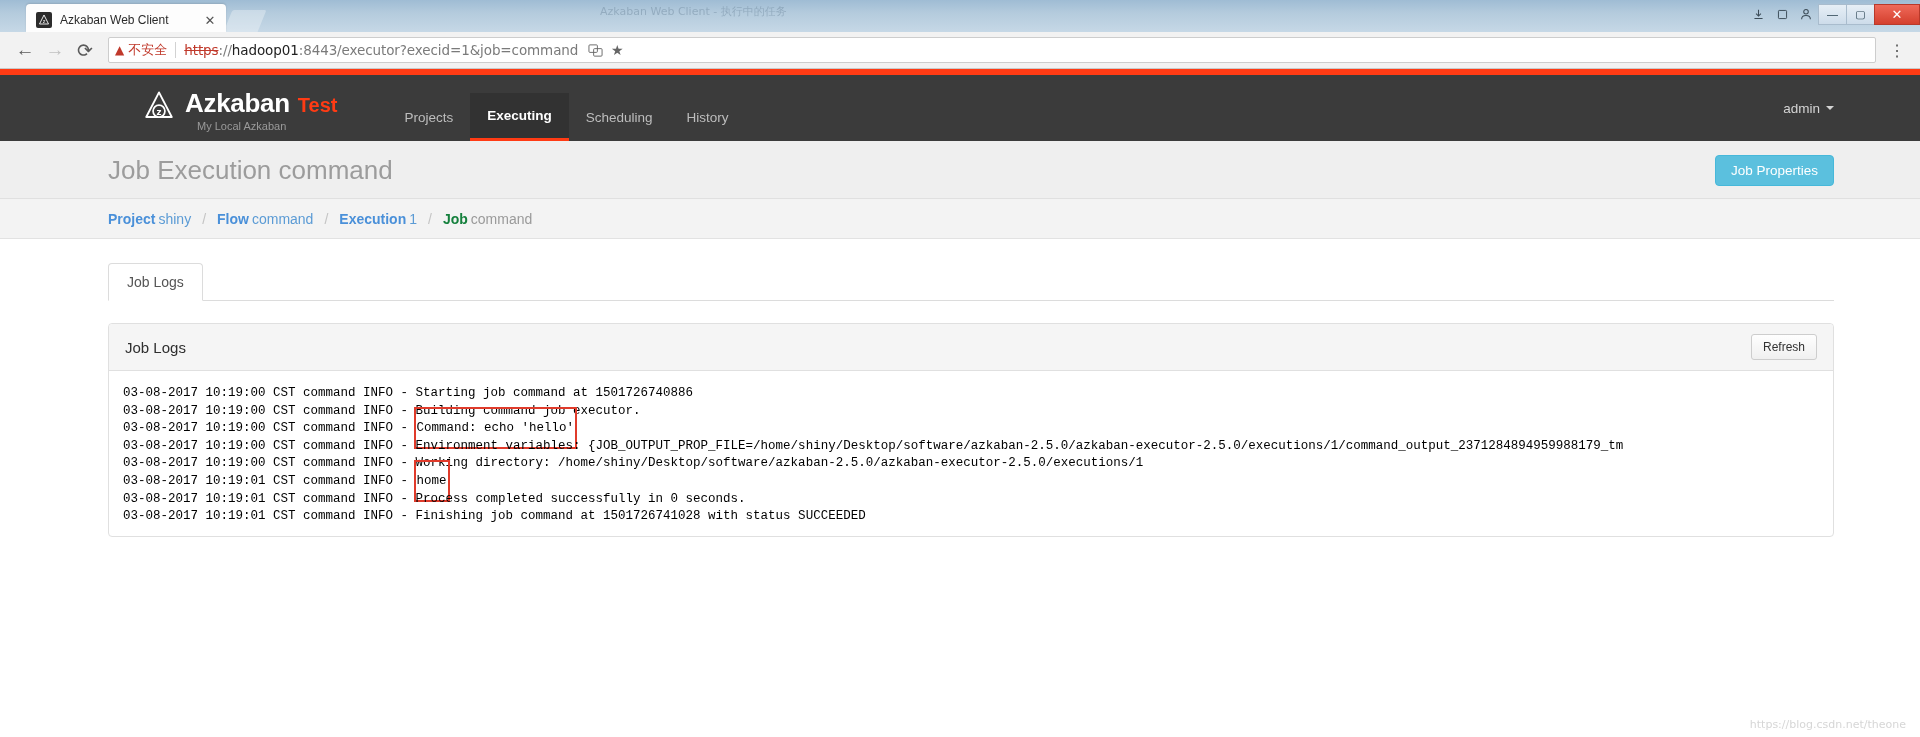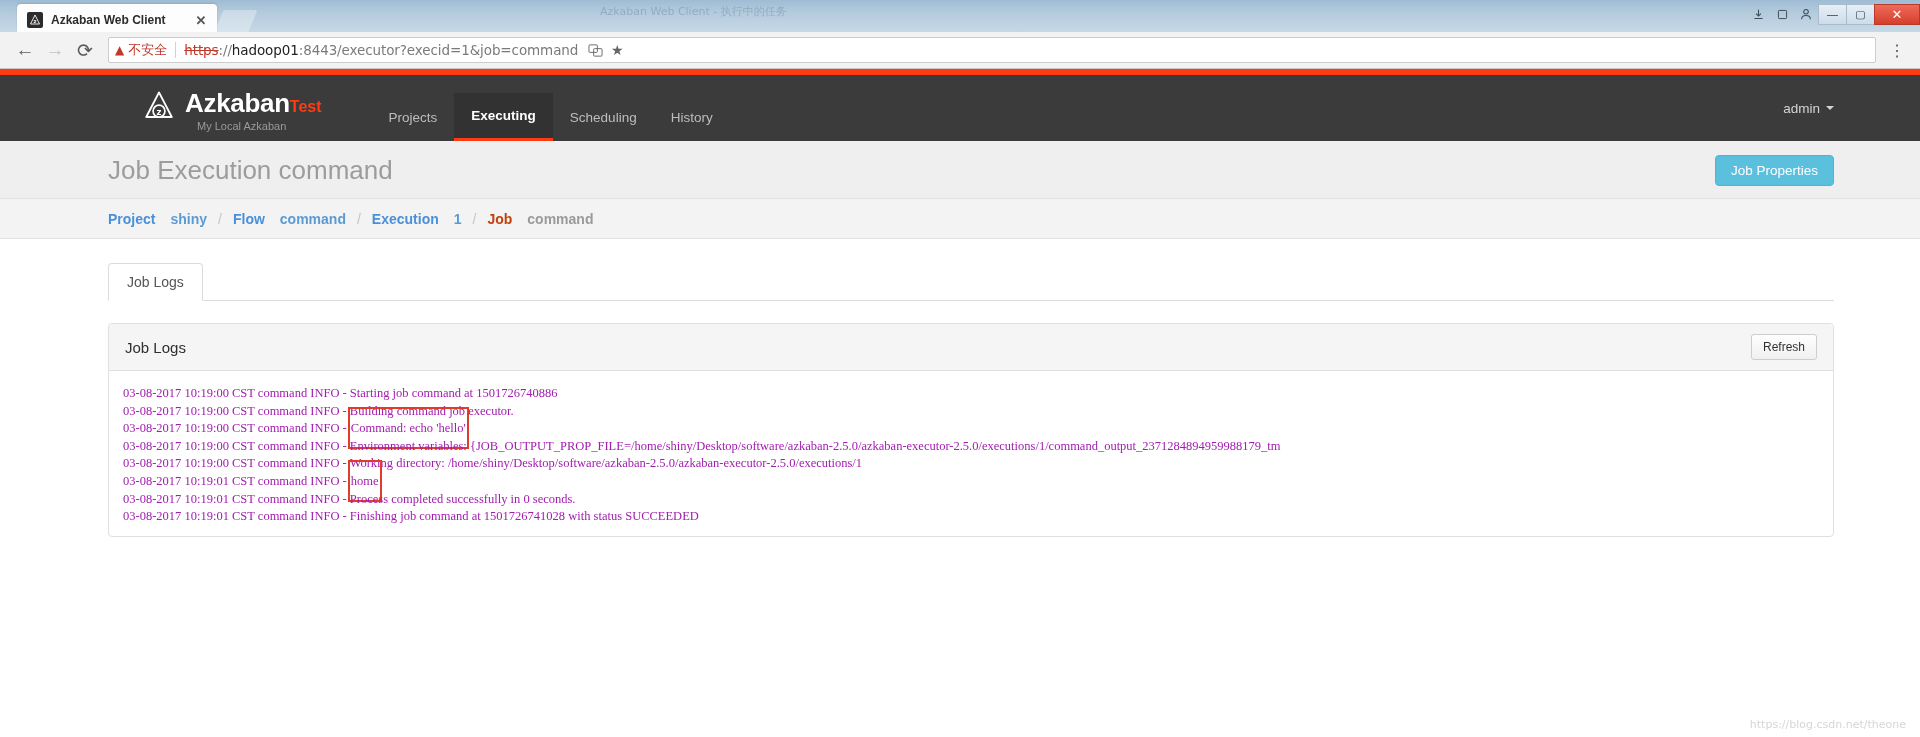--- a/index.html
+++ b/index.html
@@ -31,33 +31,32 @@
   .titlebar-ghost {
     position: absolute;
     top: 4px; left: 600px;
     font-size: 11px;
     color: #7a93a8;
     opacity: .55;
     white-space: nowrap;
     font-family: "DejaVu Sans", sans-serif;
   }
   .tab {
-    margin-left: 17px;
+    margin-left: 26px;
     height: 28px;
     min-width: 200px;
     background: #fdfdfd;
     border-top-left-radius: 4px;
     border-top-right-radius: 4px;
     display: flex;
     align-items: center;
     padding: 4px 8px 0 10px;
     position: relative;
     z-index: 3;
     box-shadow: 0 -1px 2px rgba(0,0,0,.12);
-    font-weight: bold;
   }
   .tab-favicon {
     width: 16px; height: 16px;
     border-radius: 2px;
     background: #2b2b2b;
     display: flex; align-items: center; justify-content: center;
     margin-right: 8px;
     flex: 0 0 16px;
   }
   .tab-title {
@@ -214,29 +213,29 @@
     position: relative;
   }
   .brand {
     display: flex;
     align-items: center;
     padding-left: 142px;
     gap: 9px;
   }
   .brand-logo { flex: 0 0 auto; }
   .brand-text { display: flex; flex-direction: column; justify-content: center; position: relative; padding-top: 4px;}
-  .brand-line { display: flex; align-items: baseline; }
+  .brand-line { display: flex; align-items: baseline; gap: 8px; }
   .brand-name {
     font-size: 26px;
     font-weight: bold;
     color: #fff;
     letter-spacing: -0.3px;
   }
   .brand-tag {
-    font-size: 16px;
+    font-size: 20px;
     font-weight: bold;
     color: #ff3b14;
   }
   .brand-sub {
     font-size: 11px;
     color: #9a9a9a;
     margin-top: 1px;
     margin-left: 12px;
   }
   .azk-menu {
@@ -309,22 +308,22 @@
   .breadcrumb-bar {
     background: #f3f3f3;
     border-bottom: 1px solid #e2e2e2;
     height: 40px;
     display: flex;
     align-items: center;
     padding-left: 108px;
     font-size: 14px;
   }
   .crumb-strong { font-weight: bold; color: #4a90d9; }
-  .crumb-strong.muted { color: #c2410c; }
-  .crumb-val { color: #5b9bd5; margin-left: 15px; font-weight: bold; }
+  .crumb-strong.muted { color: #15803d; }
+  .crumb-val { color: #5b9bd5; margin-left: 3px; }
   .crumb-val.muted { color: #9a9a9a; }
   .crumb-sep { color: #c4c4c4; margin: 0 11px; }
   .crumb { display: flex; align-items: baseline; cursor: pointer; }
   .crumb.current { cursor: default; }
 
   .content {
     padding: 24px 86px 0 108px;
     background: #fff;
     height: 100%;
   }
@@ -377,23 +376,23 @@
     color: #333;
     padding: 5px 11px;
     cursor: pointer;
     font-family: "Liberation Sans", sans-serif;
   }
   .panel-body {
     padding: 14px 0 10px 0;
     overflow: hidden;
   }
   .logline {
-    font-family: Liberation Serif, serif;
+    font-family: Liberation Mono, monospace;
     font-size: 12.5px;
-    color: #a21caf;
+    color: #000000;
     line-height: 17.6px;
     white-space: pre;
     padding-left: 14px;
     position: relative;
   }
   .hl {
     outline: 2px solid #e03b2b;
     outline-offset: 0px;
     padding: 12px 1px;
   }

